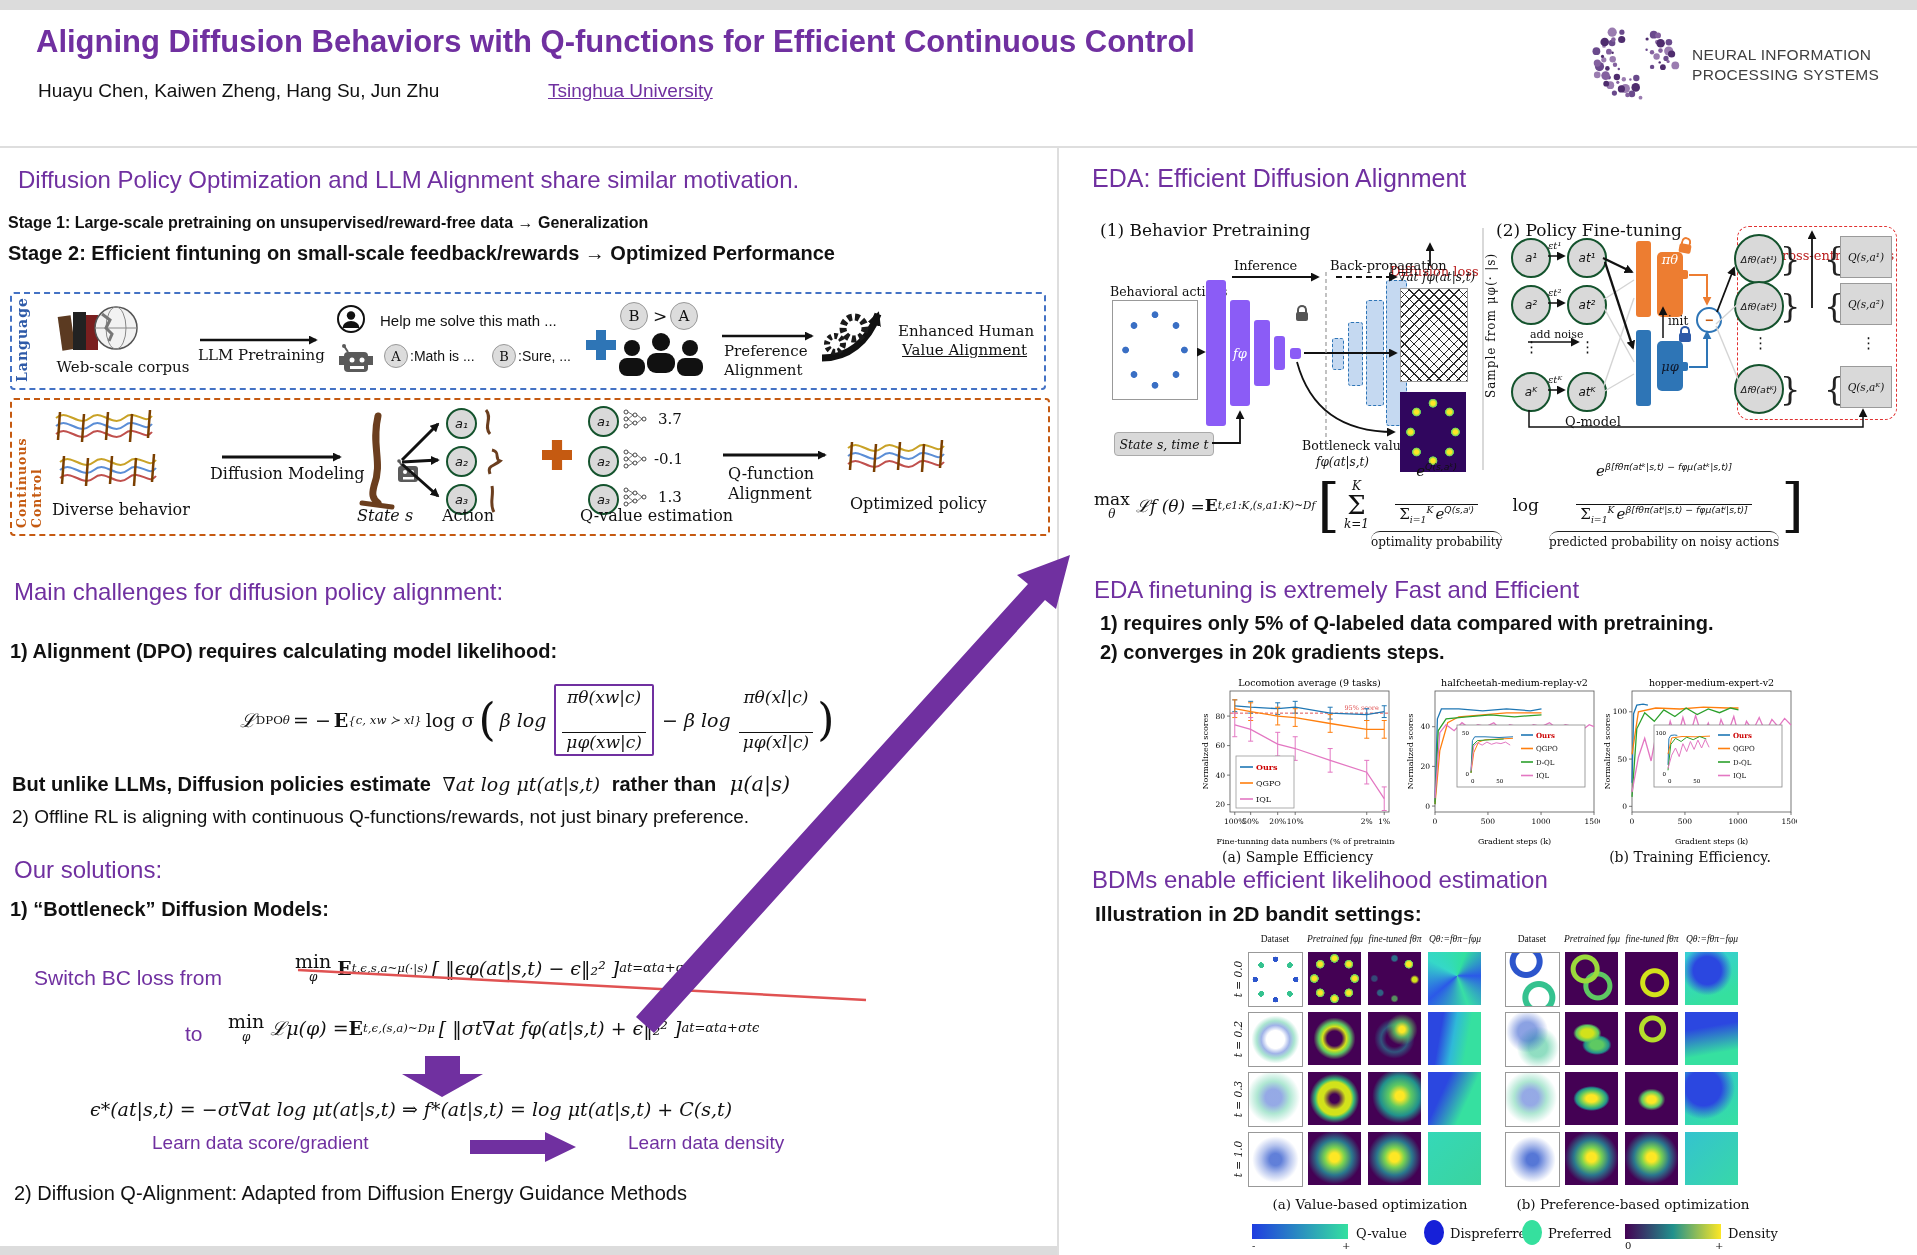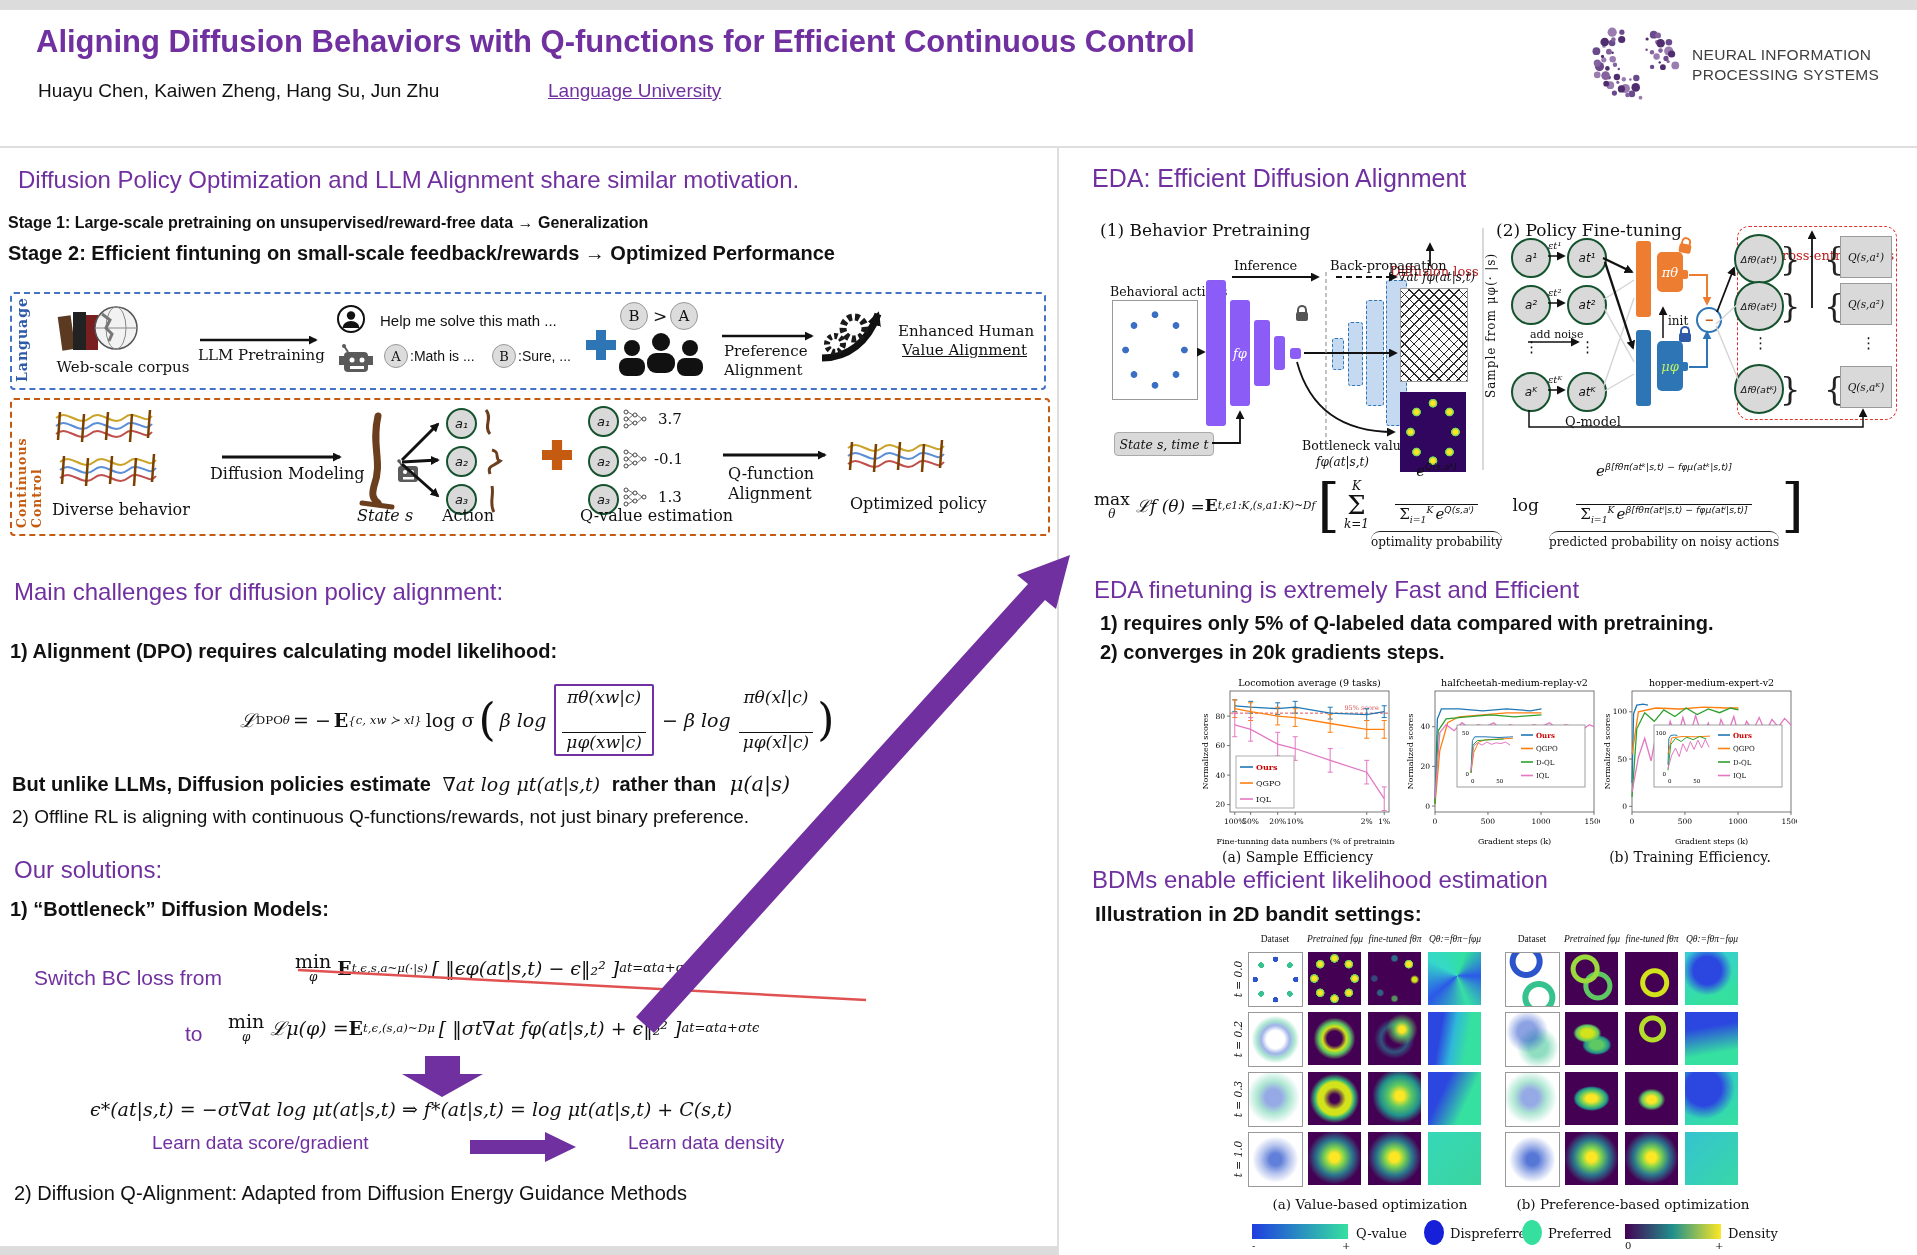--- a/index.html
+++ b/index.html
@@ -109,21 +109,21 @@
 </head>
 <body>
 
 <div id="poster">
 
   <div class="p" style="left:0;top:0;width:1917px;height:10px;background:#dcdcdc;"></div>
   <div class="p" style="left:0;top:1246px;width:1058px;height:9px;background:#dcdcdc;"></div>
 
   <div class="p sans b purple" style="left:36px;top:24px;font-size:31px;">Aligning Diffusion Behaviors with Q-functions for Efficient Continuous Control</div>
   <div class="p sans" style="left:38px;top:80px;font-size:19px;">Huayu Chen, Kaiwen Zheng, Hang Su, Jun Zhu</div>
-  <a class="p sans purple" style="left:548px;top:80px;font-size:19px;text-decoration:underline;cursor:pointer;">Language University</a>
+  <a class="p sans purple" style="left:548px;top:80px;font-size:19px;text-decoration:underline;cursor:pointer;">Tsinghua University</a>
   <svg id="lg" class="p" style="left:1585px;top:4px;" width="112" height="118">
       <circle cx="62.1" cy="35.0" r="1.6" fill="#4f2d6e"></circle>
       <circle cx="68.7" cy="30.7" r="3.9" fill="#6a4a8c"></circle>
       <circle cx="73.1" cy="31.4" r="2.9" fill="#84619f"></circle>
       <circle cx="71.8" cy="38.0" r="1.9" fill="#9a7cb0"></circle>
       <circle cx="75.6" cy="39.3" r="4.3" fill="#4f2d6e"></circle>
       <circle cx="83.9" cy="38.3" r="3.3" fill="#6a4a8c"></circle>
       <circle cx="75.5" cy="46.6" r="2.3" fill="#84619f"></circle>
       <circle cx="83.7" cy="47.0" r="4.6" fill="#9a7cb0"></circle>
       <circle cx="86.6" cy="50.0" r="3.6" fill="#4f2d6e"></circle>
@@ -343,28 +343,28 @@
   <div class="circ" style="left:1567px;top:285px;width:36px;height:36px;font-size:12px;">at²</div>
   <div class="p math" style="left:1548px;top:287px;font-size:10px;">εt²</div>
   <div class="p serif" style="left:1530px;top:328px;font-size:11px;">add noise</div>
   <div class="p" style="left:1524px;top:338px;font-size:15px;">⋮</div>
   <div class="p" style="left:1580px;top:338px;font-size:15px;">⋮</div>
   <div class="circ" style="left:1511px;top:372px;width:36px;height:36px;font-size:12px;">aᴷ</div>
   <div class="circ" style="left:1567px;top:372px;width:36px;height:36px;font-size:12px;">atᴷ</div>
   <div class="p math" style="left:1548px;top:374px;font-size:10px;">εtᴷ</div>
 
   <div class="p" style="left:1636px;top:241px;width:15px;height:76px;background:#ed7d31;border-radius:3px;"></div>
-  <div class="p" style="left:1657px;top:252px;width:26px;height:40px;background:#ed7d31;border-radius:5px;display:flex;align-items:center;justify-content:center;">
+  <div class="p" style="left:1657px;top:252px;width:26px;height:65px;background:#ed7d31;border-radius:5px;display:flex;align-items:flex-start;justify-content:center;">
     <span class="math" style="color:#fff;font-size:13px;">πθ</span>
   </div>
   <div class="lock" style="left:1679px;top:244px;background:#ed7d31;color:#ed7d31;transform:rotate(10deg);"></div>
   <div class="p" style="left:1679px;top:270px;width:9px;height:9px;background:#ed7d31;border-radius:2px;"></div>
   <div class="p" style="left:1636px;top:330px;width:15px;height:76px;background:#2e75b6;border-radius:3px;"></div>
   <div class="p" style="left:1657px;top:341px;width:26px;height:50px;background:#2e75b6;border-radius:5px;display:flex;align-items:center;justify-content:center;">
-    <span class="math" style="color:#bef264;font-size:13px;">μφ</span>
+    <span class="math" style="color:#0f172a;font-size:13px;">μφ</span>
   </div>
   <div class="lock" style="left:1679px;top:333px;background:#2e5aa8;color:#2e5aa8;"></div>
   <div class="p" style="left:1679px;top:362px;width:9px;height:9px;background:#2e75b6;border-radius:2px;"></div>
   <div class="p serif" style="left:1668px;top:314px;font-size:12px;">init</div>
   <div class="p" style="left:1696px;top:307px;width:22px;height:22px;border-radius:50%;border:2px solid #2e75b6;background:#fff;display:flex;align-items:center;justify-content:center;">
     <span style="color:#c55a11;font-size:14px;font-weight:bold;">−</span>
   </div>
 
   <div class="circ" style="left:1734px;top:234px;width:46px;height:46px;font-size:9.5px;">Δfθ(at¹)</div>
   <div class="circ" style="left:1734px;top:281px;width:46px;height:46px;font-size:9.5px;">Δfθ(at²)</div>

